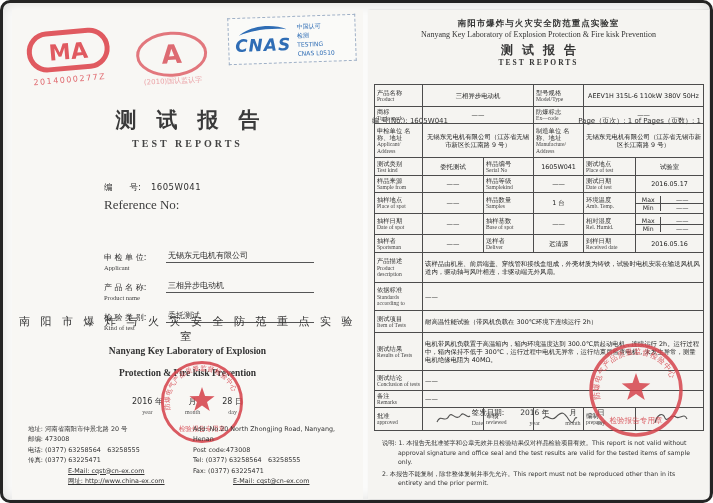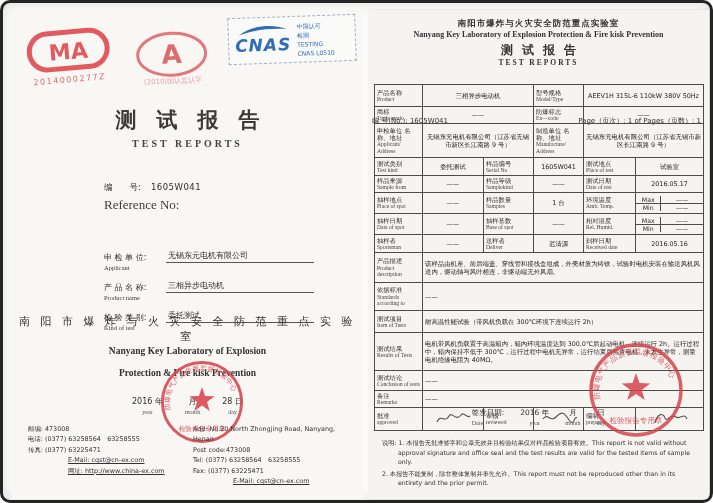--- a/index.html
+++ b/index.html
@@ -36,21 +36,21 @@
   .date-sub{font-family:"Liberation Serif",serif;font-size:6px;color:#555;margin-top:2px;}
   .footer{position:absolute;top:414px;left:16px;width:322px;display:flex;gap:8px;font-size:6.4px;line-height:1.62;color:#333;}
   .footer-col{width:50%;}
   .u{text-decoration:underline;padding-left:40px;}
   .seal{position:absolute;pointer-events:none;}
   .seal-left{left:146px;top:348px;width:88px;height:88px;opacity:.88;}
   .seal-right{left:218px;top:330px;width:100px;height:100px;opacity:.85;}
 
   
   .rp-head1{position:absolute;top:8px;width:100%;text-align:center;font-size:8.5px;font-weight:bold;letter-spacing:1px;color:#333;}
-  .rp-head2{position:absolute;top:20px;width:100%;text-align:center;font-family:"Liberation Serif",serif;font-size:8px;font-weight:bold;color:#333;}
+  .rp-head2{position:absolute;top:20px;width:100%;text-align:center;font-family:"Liberation Serif",serif;font-size:8px;font-weight:normal;color:#333;}
   .rp-title{position:absolute;top:32px;width:100%;text-align:center;font-size:12px;font-weight:bold;letter-spacing:9px;text-indent:9px;color:#333;}
   .rp-title-en{position:absolute;top:48px;width:100%;text-align:center;font-family:"Liberation Serif",serif;font-size:7.5px;font-weight:bold;letter-spacing:2px;color:#333;}
   .rp-noline{position:absolute;top:62px;left:4px;width:329px;display:flex;justify-content:space-between;font-size:7px;color:#333;margin-top:44px;}
   table.rt{position:absolute;top:74px;left:6px;width:329px;border-collapse:collapse;table-layout:fixed;}
   table.rt td{border:1px solid #4c4c4c;padding:1px 2px;vertical-align:middle;overflow:hidden;}
   .lc{display:block;font-size:6.3px;color:#2f2f2f;line-height:1.15;}
   .le{display:block;font-family:"Liberation Serif",serif;font-size:5.6px;color:#444;line-height:1.15;}
   .tv{font-size:6.4px;text-align:center;display:block;line-height:1.25;color:#222;}
   .tv-left{text-align:left;}
   td.valcell{text-align:center;}
@@ -160,20 +160,21 @@
           <path id="seal-arc-1" d="M 15,63 A 37,37 0 1 1 85,63" fill="none"></path>
         </defs>
       <circle cx="50" cy="50" r="45" fill="none" stroke="#d6454d" stroke-width="3.4"></circle>
       <polygon points="50,33 53.5,43.1 64.3,43.4 55.7,49.9 58.8,60.1 50,54 41.2,60.1 44.3,49.9 35.7,43.4 46.5,43.1" fill="#d6454d"></polygon>
       <text font-size="7.6" fill="#d6454d" letter-spacing="0.4"><textPath href="#seal-arc-1" startOffset="4">防爆电气产品质量监督检验中心</textPath></text>
       <text x="50" y="83" text-anchor="middle" font-size="7.6" fill="#d6454d">检验报告专用章</text>
     </svg>
 
     <div class="footer">
       <div class="footer-col">
+        <div>地址: 河南省南阳市仲景北路 20 号</div>
         <div>邮编: 473008</div>
         <div>电话: (0377) 63258564　63258555</div>
         <div>传真: (0377) 63225471</div>
         <div class="u">E-Mail: cqst@cn-ex.com</div>
         <div class="u">网址: http://www.china-ex.com</div>
       </div>
       <div class="footer-col">
         <div>Add: No.20 North Zhongjing Road, Nanyang, Henan</div>
         <div>Post code:473008</div>
         <div>Tel: (0377) 63258564　63258555</div>

